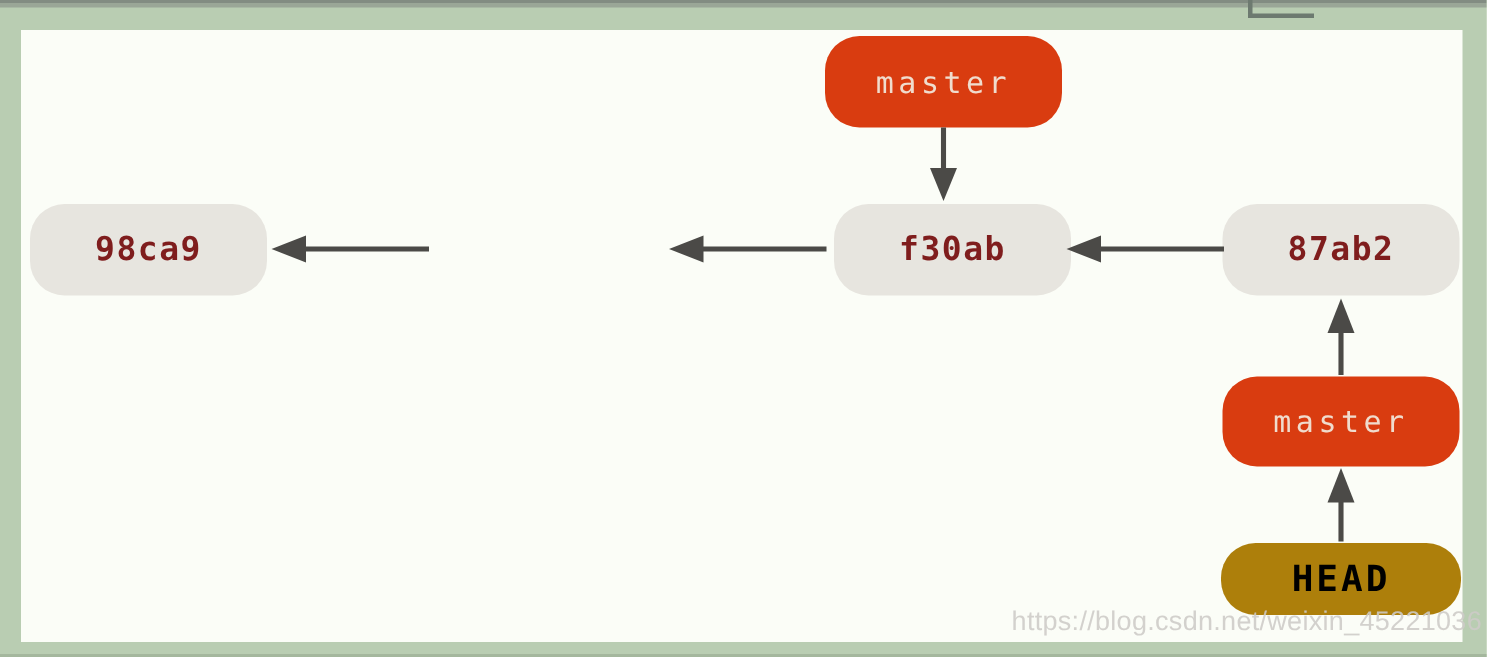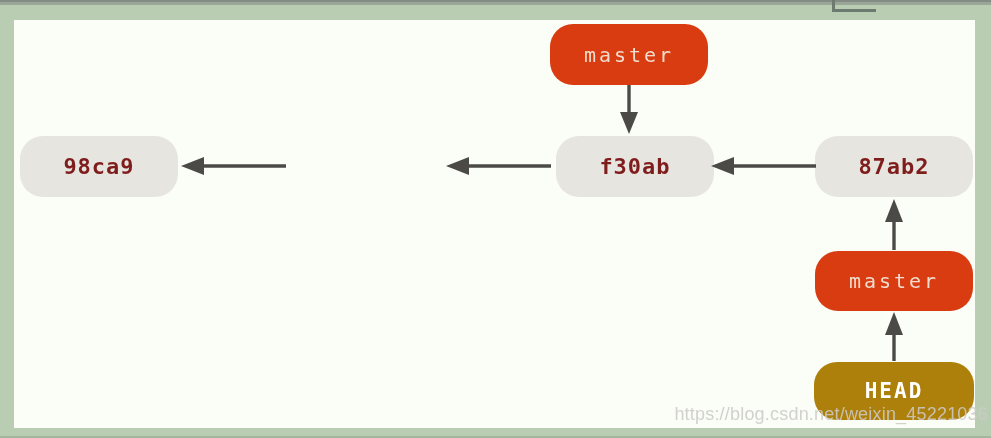--- a/index.html
+++ b/index.html
@@ -70,24 +70,24 @@
     letter-spacing: 1px;
   }
   .branch-node {
     width: 158px; height: 61px;
     background: #d93c10;
     color: #f0dccd;
     font-size: 20px;
     letter-spacing: 3px;
   }
   .head-node {
-    width: 160px; height: 58px;
+    width: 160px; height: 48px;
     background: #ad7f0b;
-    color: #ffffff;
-    font-size: 21px;
+    color: #000000;
+    font-size: 24px;
     font-weight: 600;
     letter-spacing: 2px;
   }
   #node-98ca9 { left: 20px; }
   #node-34ac2 { left: 285px; }
   #node-f30ab { left: 556px; }
   #node-87ab2 { left: 815px; justify-content: center; }
   #node-master  { left: 550px; top: 24px; }
   #node-testing { left: 815px; top: 251px; height: 60px; }
   #node-head    { left: 814px; top: 362px; }

